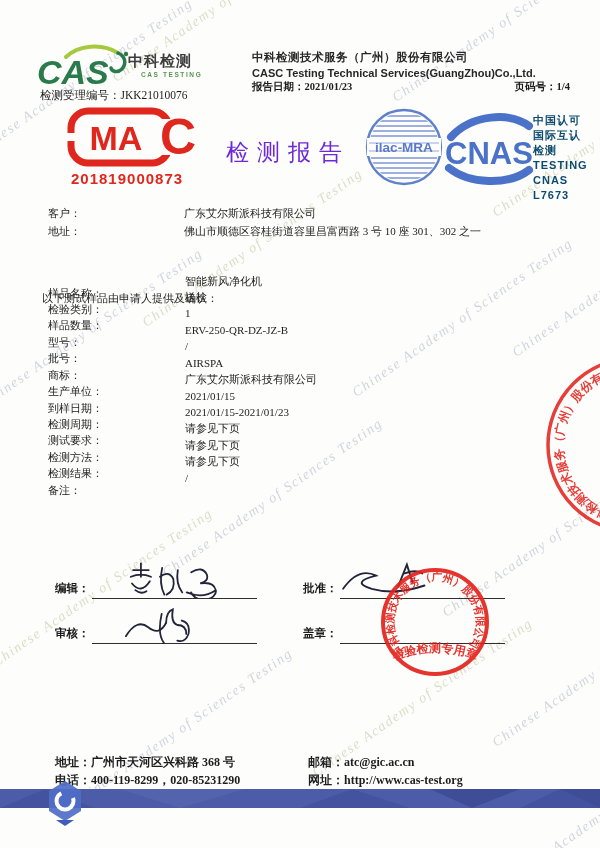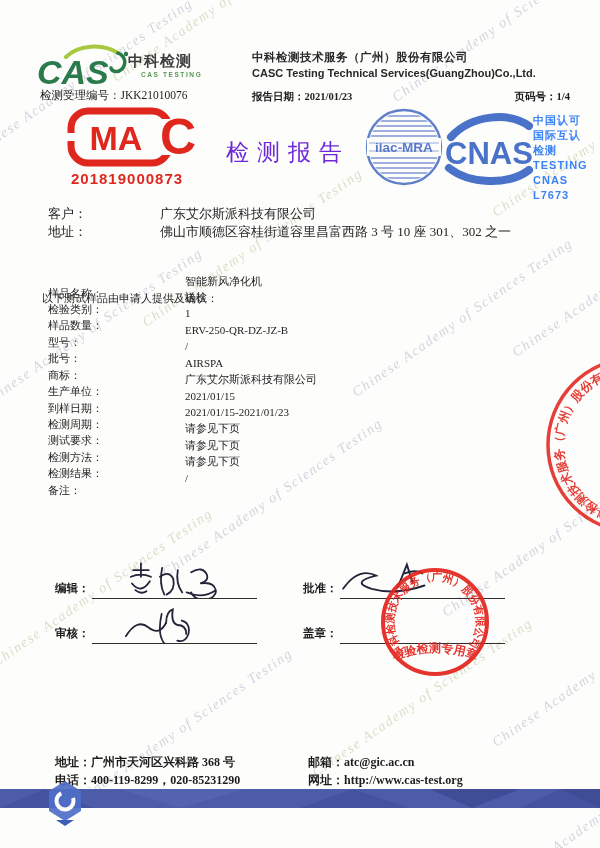--- a/index.html
+++ b/index.html
@@ -16,38 +16,38 @@
   .logo-svg{position:absolute;left:36px;top:44px;}
   .logo-zh{position:absolute;left:128px;top:52px;font-family:"Liberation Sans",sans-serif;
            font-size:15px;font-weight:bold;color:#3c3c3c;letter-spacing:1px;}
   .logo-en{position:absolute;left:141px;top:71px;font-family:"Liberation Sans",sans-serif;
            font-size:6.5px;font-weight:bold;color:#55964f;letter-spacing:1.6px;}
   .accept-line{position:absolute;left:40px;top:88px;font-size:11.5px;font-weight:normal;color:#1c1c1c;}
   .company{position:absolute;left:252px;top:50px;width:340px;
            font-family:"Liberation Sans",sans-serif;color:#272727;}
   .company .zh{font-size:11.5px;font-weight:600;letter-spacing:.5px;}
   .company .en{font-size:11px;font-weight:600;margin-top:2px;}
-  .company .meta{display:flex;justify-content:space-between;width:318px;margin-top:11px;
+  .company .meta{display:flex;justify-content:space-between;width:318px;margin-top:1px;
                  font-family:"Liberation Serif",serif;font-size:10.5px;font-weight:bold;color:#1c1c1c;}
 
   
   .cma-svg{position:absolute;left:66px;top:106px;}
   .cma-number{position:absolute;left:71px;top:170px;font-family:"Liberation Sans",sans-serif;
               font-size:15px;font-weight:bold;color:#df271e;letter-spacing:1px;}
   .report-title{position:absolute;left:226px;top:137px;font-size:23px;color:#6d28d9;
                 letter-spacing:8px;white-space:nowrap;}
   .ilac-svg{position:absolute;left:363px;top:106px;}
   .cnas-svg{position:absolute;left:444px;top:110px;}
   .cnas-col{position:absolute;left:533px;top:113px;font-family:"Liberation Sans",sans-serif;
-            color:#3b82f6;font-weight:bold;}
+            color:#0c4a6e;font-weight:bold;}
   .cnas-col .l{font-size:11px;line-height:15px;letter-spacing:1px;}
 
   
   .client-rows{position:absolute;left:48px;top:205px;width:530px;}
-  .client-rows .row{display:flex;font-size:13px;line-height:17.5px;}
+  .client-rows .row{display:flex;font-size:11px;line-height:17.5px;gap:24px;}
   .client-rows .lbl{width:112px;flex:none;}
   .intro{position:absolute;left:42px;top:252px;font-size:11px;margin-top:39px;}
   .fields{position:absolute;left:48px;top:272.5px;width:530px;}
   .fields .row{display:flex;font-size:11px;height:16.45px;line-height:16.45px;}
   .fields .lbl{width:137px;flex:none;margin-top:12px;}
 
   
   .sig-label{position:absolute;font-size:11.5px;font-weight:bold;color:#1c1c1c;}
   .sig-line{position:absolute;height:0;border-bottom:1.5px solid #2e2e2e;}
   .sig-svg{position:absolute;}

